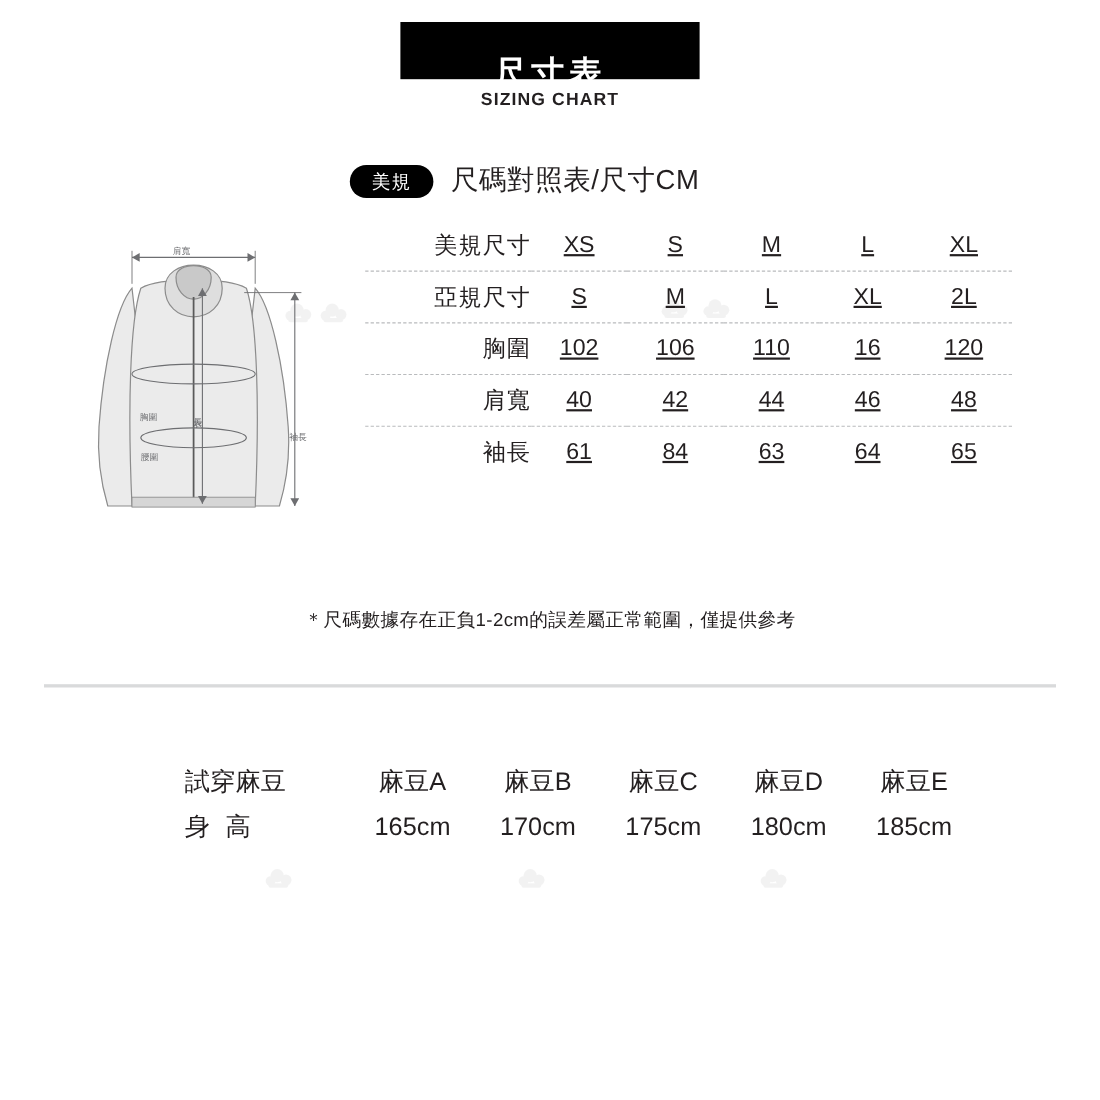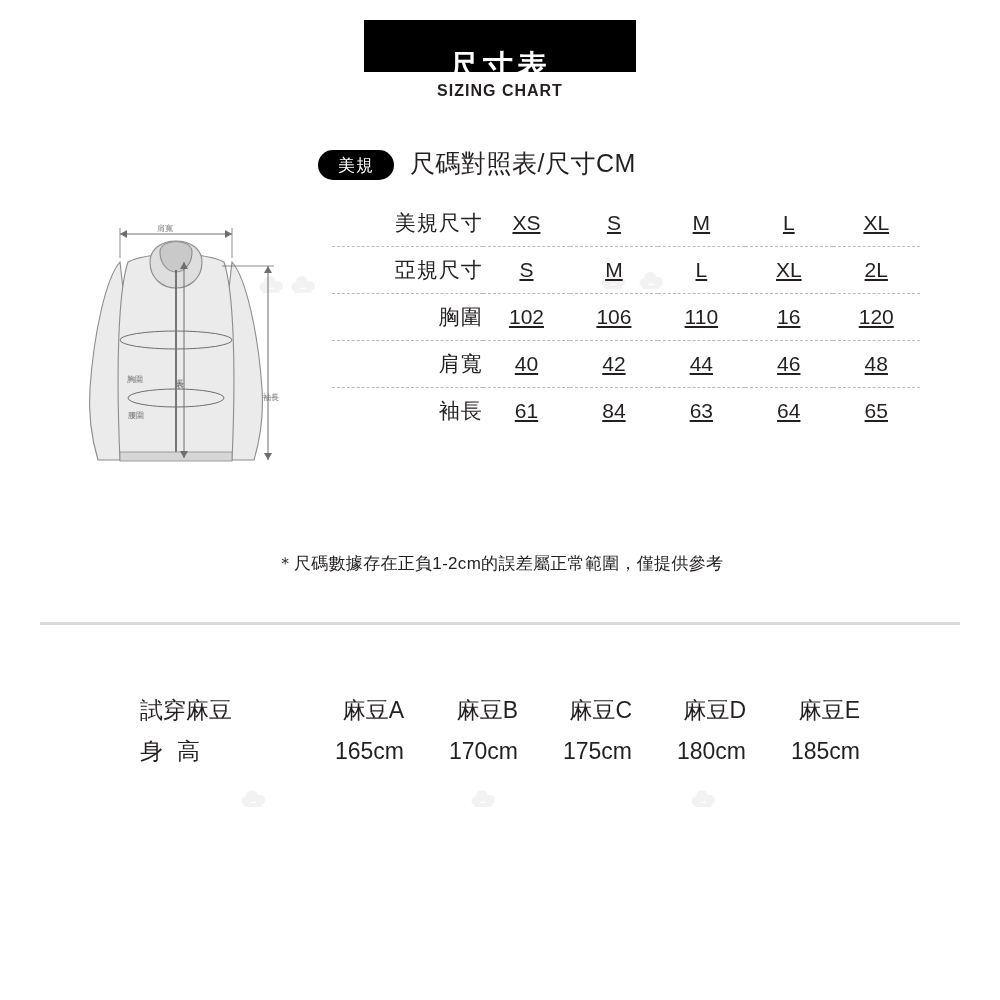--- a/index.html
+++ b/index.html
@@ -130,38 +130,39 @@
 
   
   .model-table {
     position: absolute;
     left: 140px; top: 690px;
     width: 720px;
   }
   .model-table table {
     width: 100%;
     border-collapse: collapse;
+    margin-left: 28px;
   }
   .model-table th, .model-table td {
     font-weight: normal;
     font-size: 23px;
     padding: 5px 0;
     text-align: center;
     color: #231f20;
     white-space: nowrap;
   }
   .model-table th.rowhead {
     width: 150px;
     text-align: left;
     letter-spacing: 0px;
   }
   .model-table th.rowhead.spaced {
     letter-spacing: 14px;
   }
-  .model-table td { width: 114px; text-align: right; }
+  .model-table td { width: 114px; }
 
   
   .wm {
     position: absolute;
     opacity: 0.10;
     pointer-events: none;
   }
   .wm svg { display:block; }
 </style>
 </head>

